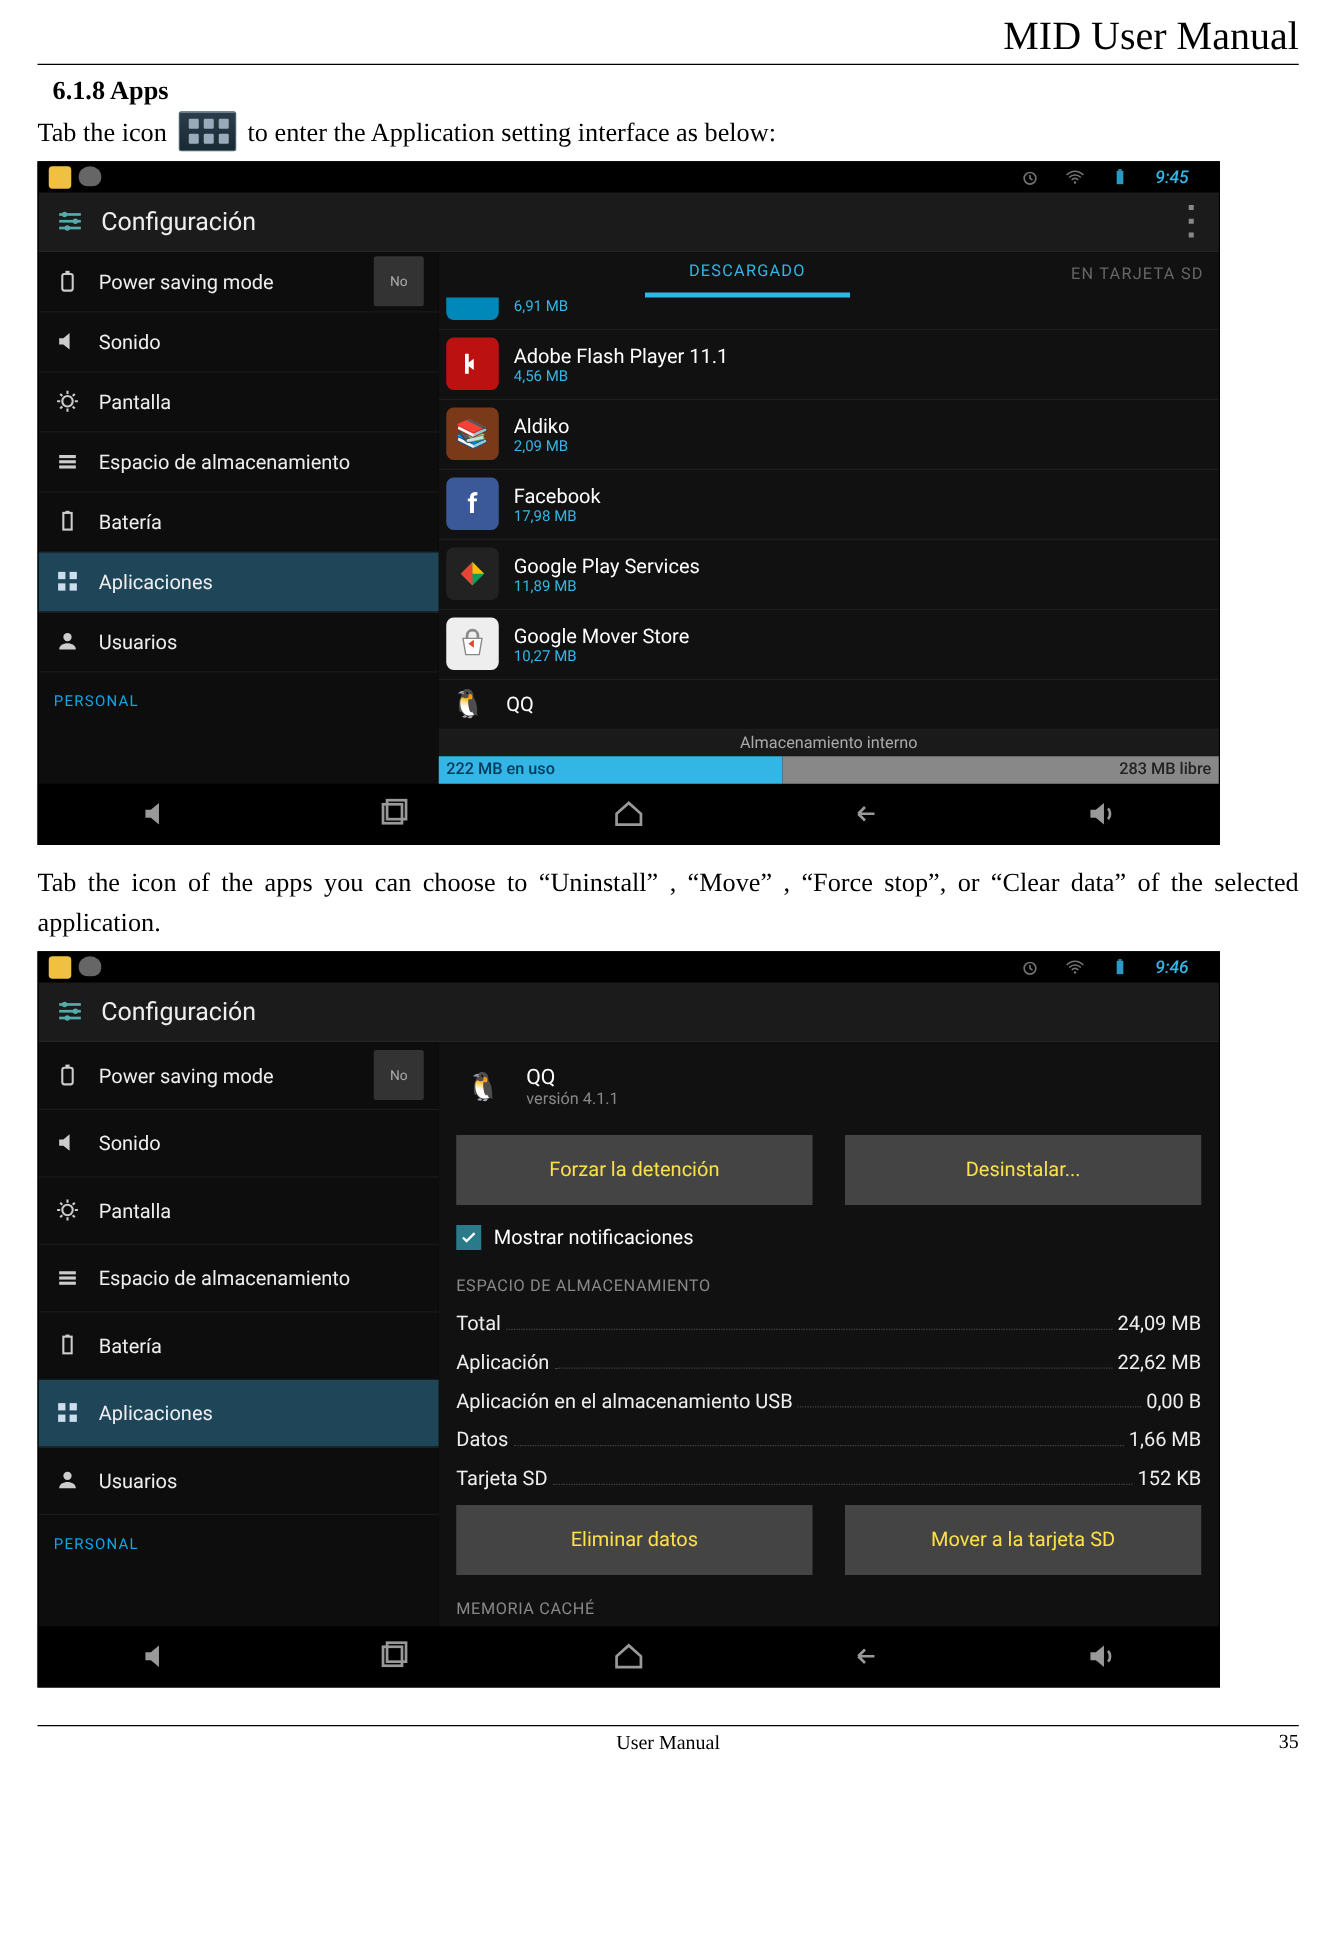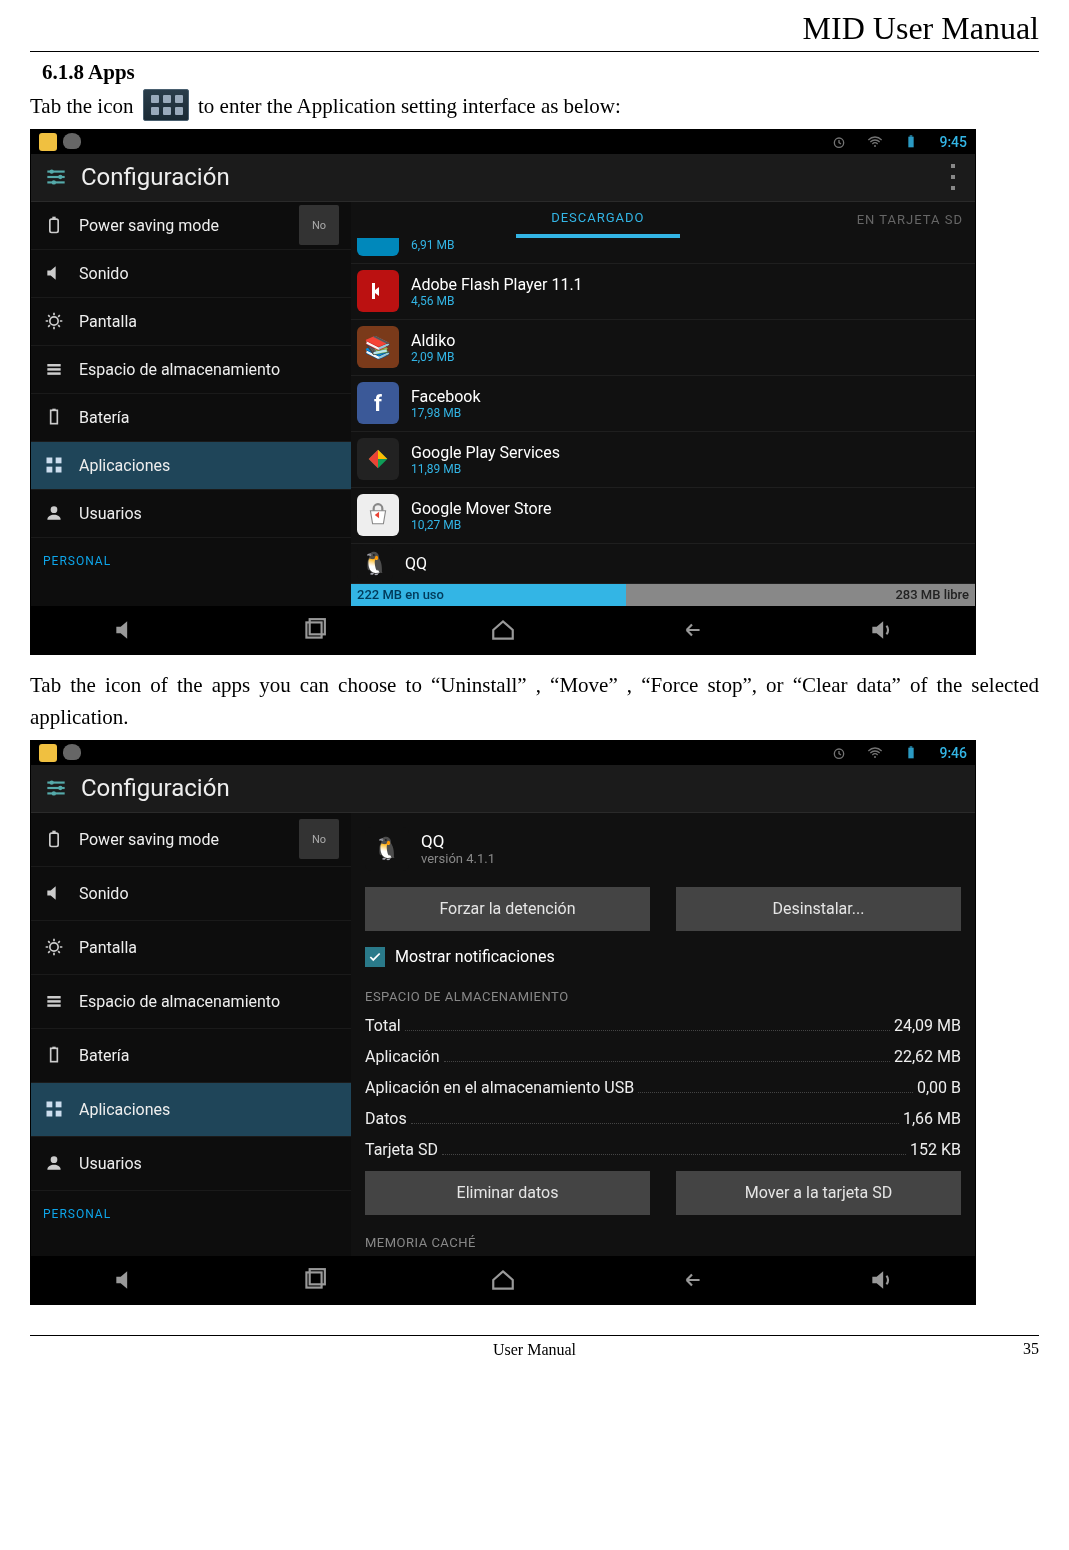--- a/index.html
+++ b/index.html
@@ -21,29 +21,29 @@
   .inline-icon::after{
     content:""; position:absolute; left:19px; top:5px; width:8px;height:8px;
     background:#9ab; border-radius:1px;
     box-shadow: 12px 0 0 #9ab, -12px 12px 0 #9ab, 0 12px 0 #9ab, 12px 12px 0 #9ab;
   }
 
   .screenshot { width: 946px; border: 1px solid #000; margin: 2px 0 14px 0; font-family: Roboto, Arial, sans-serif; color:#fff; background:#000;}
   .statusbar { height:24px; background:#000; display:flex; align-items:center; font-size:13px; }
   .statusbar .left-icons { display:flex; gap:6px; padding-left:8px;}
   .statusbar .spacer{flex:1;}
-  .statusbar .right-icons{display:flex; gap:20px; align-items:center; padding-right:8px;}
+  .statusbar .right-icons{display:flex; gap:20px; align-items:center; padding-right:24px;font-style:italic;}
   .sb-ic{width:16px;height:16px; opacity:.85;}
   .sb-clock{color:#33b5e5; font-size:14px; font-weight:500;}
   .sb-y{width:18px;height:18px;background:#f0c040;border-radius:3px;}
   .sb-bug{width:18px;height:16px;background:#666;border-radius:50% 50% 40% 40%;}
 
   .actionbar{height:48px;background:#1b1b1b;display:flex;align-items:center;padding:0 10px;border-bottom:1px solid #2a2a2a;}
   .settings-ic{width:30px;height:30px;margin-right:10px;display:flex;align-items:center;justify-content:center;}
-  .ab-title{font-size:24px;color:#eee;text-align:right;}
+  .ab-title{font-size:20px;color:#eee;text-align:right;}
   .ab-spacer{flex:1;}
   .ab-menu{width:24px;height:32px;display:flex;flex-direction:column;justify-content:space-around;align-items:center;}
   .ab-menu div{width:4px;height:4px;background:#888;}
 
   .body-area{display:flex; background:#000;}
   .sidebar{width:320px;background:#0d0d0d;}
   .sb-item{display:flex;align-items:center;height:48px;padding:0 12px;border-bottom:1px solid #1a1a1a;font-size:16px;color:#eee;gap:14px;}
   .sb-item.sel{background:#1f4559;}
   .sb-item .icw{width:22px;height:22px;flex-shrink:0;display:flex;align-items:center;justify-content:center;}
   .sb-item .toggle{margin-left:auto;width:40px;height:40px;background:#333;border-radius:2px;font-size:11px;color:#aaa;display:flex;align-items:center;justify-content:center;}
@@ -69,21 +69,21 @@
 
   .navbar{height:48px;background:#000;display:flex;align-items:center;justify-content:space-around;}
   .nav-ic{width:36px;height:28px;opacity:.75;display:flex;align-items:center;justify-content:center;}
 
   
   .detail-header{display:flex;align-items:center;gap:12px;padding:14px 14px 10px;}
   .detail-header .apic{width:44px;height:44px;}
   .detail-name{font-size:17px;color:#fff;}
   .detail-ver{font-size:13px;color:#888;}
   .btn-row{display:flex;gap:26px;padding:6px 14px 10px;}
-  .flat-btn{flex:1;height:44px;background:#444;color:#e5e5e5;display:flex;align-items:center;justify-content:center;font-size:16px;}
+  .flat-btn{flex:1;height:56px;background:#444;color:#fde047;display:flex;align-items:center;justify-content:center;font-size:16px;}
   .chk-row{display:flex;align-items:center;gap:10px;padding:6px 14px 12px;}
   .chkbox{width:20px;height:20px;background:#2a7a8a;display:flex;align-items:center;justify-content:center;}
   .chkbox svg{width:14px;height:14px;}
   .sect-hdr{font-size:13px;color:#888;padding:10px 14px 6px;letter-spacing:.5px;}
   .kv{display:flex;padding:6px 14px;font-size:16px;color:#eee;align-items:flex-end;}
   .kv .k{white-space:nowrap;}
   .kv .dots{flex:1;border-bottom:1px dotted #444;margin:0 4px 4px;}
   .kv .v{white-space:nowrap;}
 
   .footer-wrap{position:relative; width:1069px; padding:0 30px;}
@@ -281,20 +281,21 @@
               <span class="apsize">10,27 MB</span>
             </div>
         </div>
         <div class="app-item" style="height:40px;">
           <div class="apic" style="background:#111;width:36px;height:36px;">🐧</div>
           <div class="apinfo">
               <span class="apname">QQ</span>
             </div>
         </div>
         <div class="storage-footer">
+          <div class="sf-label">Almacenamiento interno</div>
           <div class="sf-bar">
             <div class="sf-used" style="width:44%;">222 MB en uso</div>
             <div class="sf-free">283 MB libre</div>
           </div>
         </div>
       </div>
     </div>
     <div class="navbar">
       <span class="nav-ic">
           <svg viewBox="0 0 24 24" width="26" height="26">

